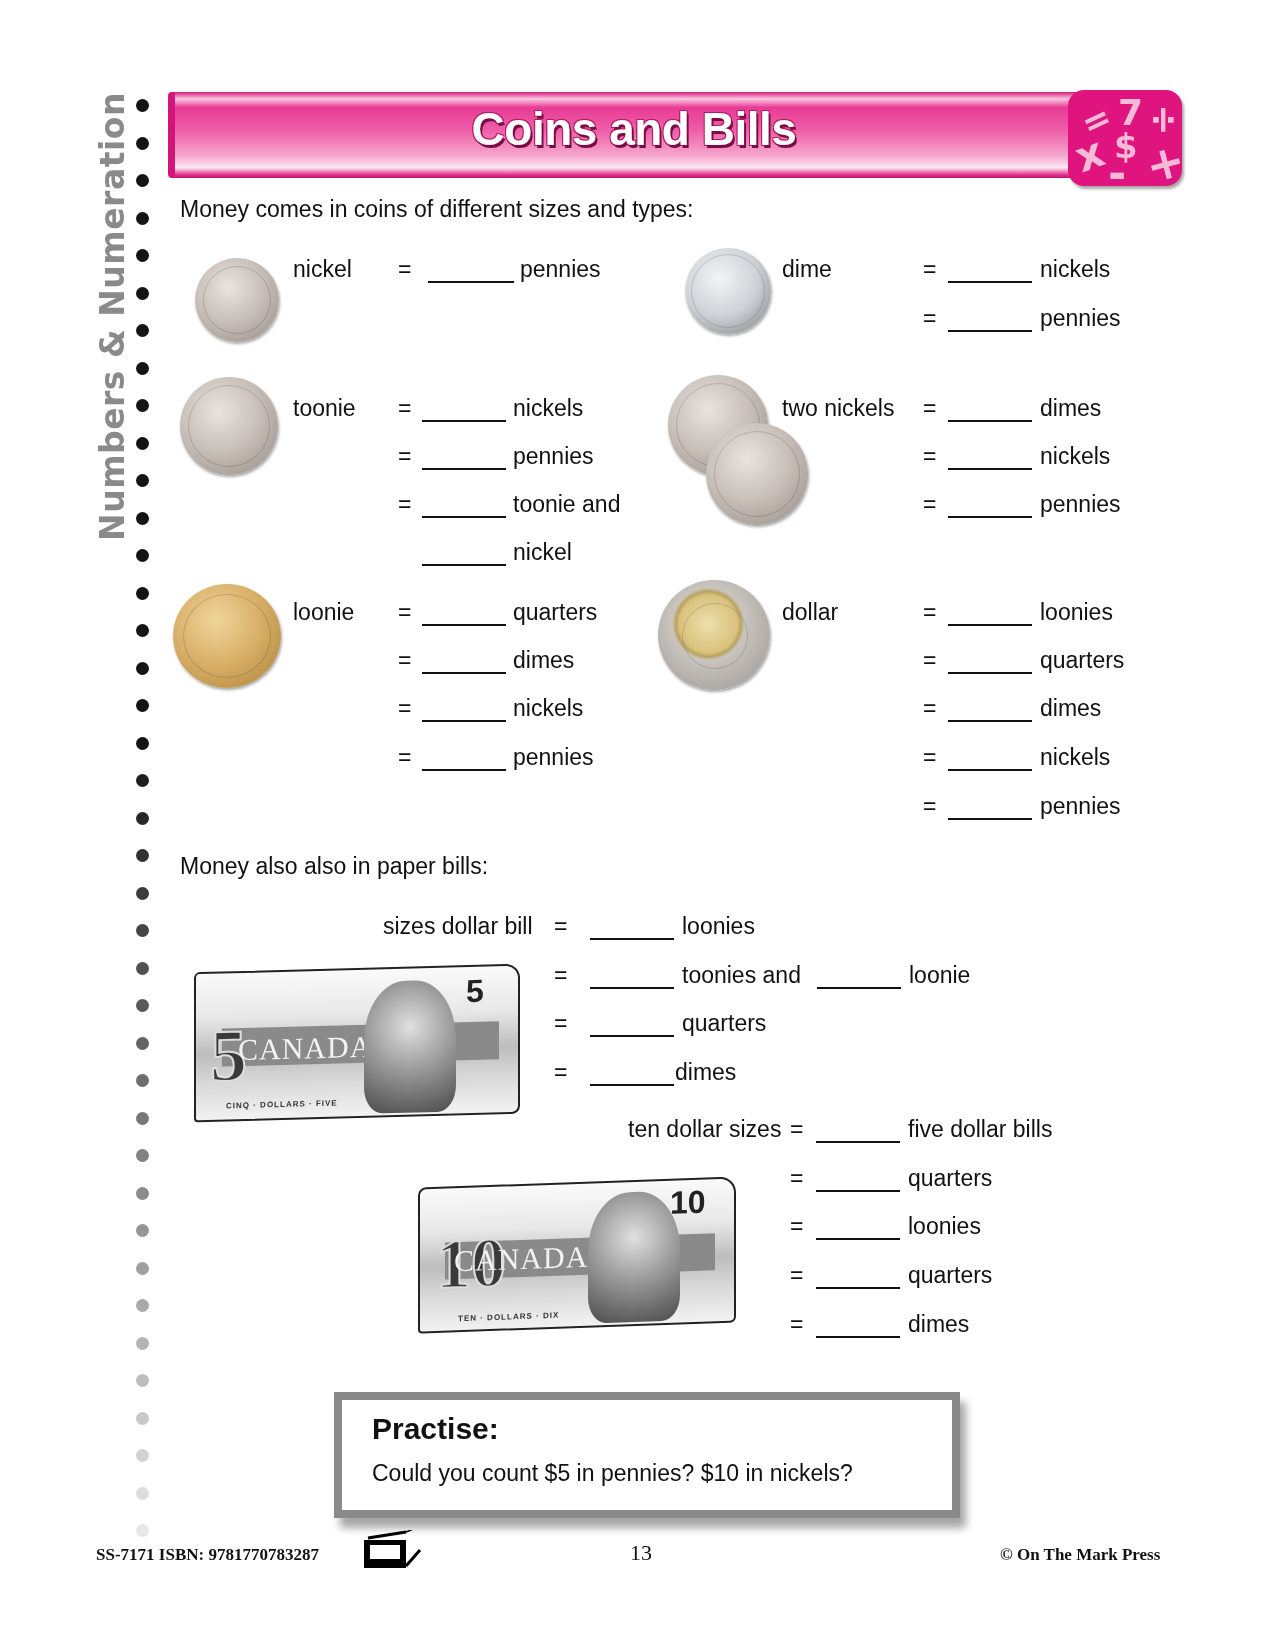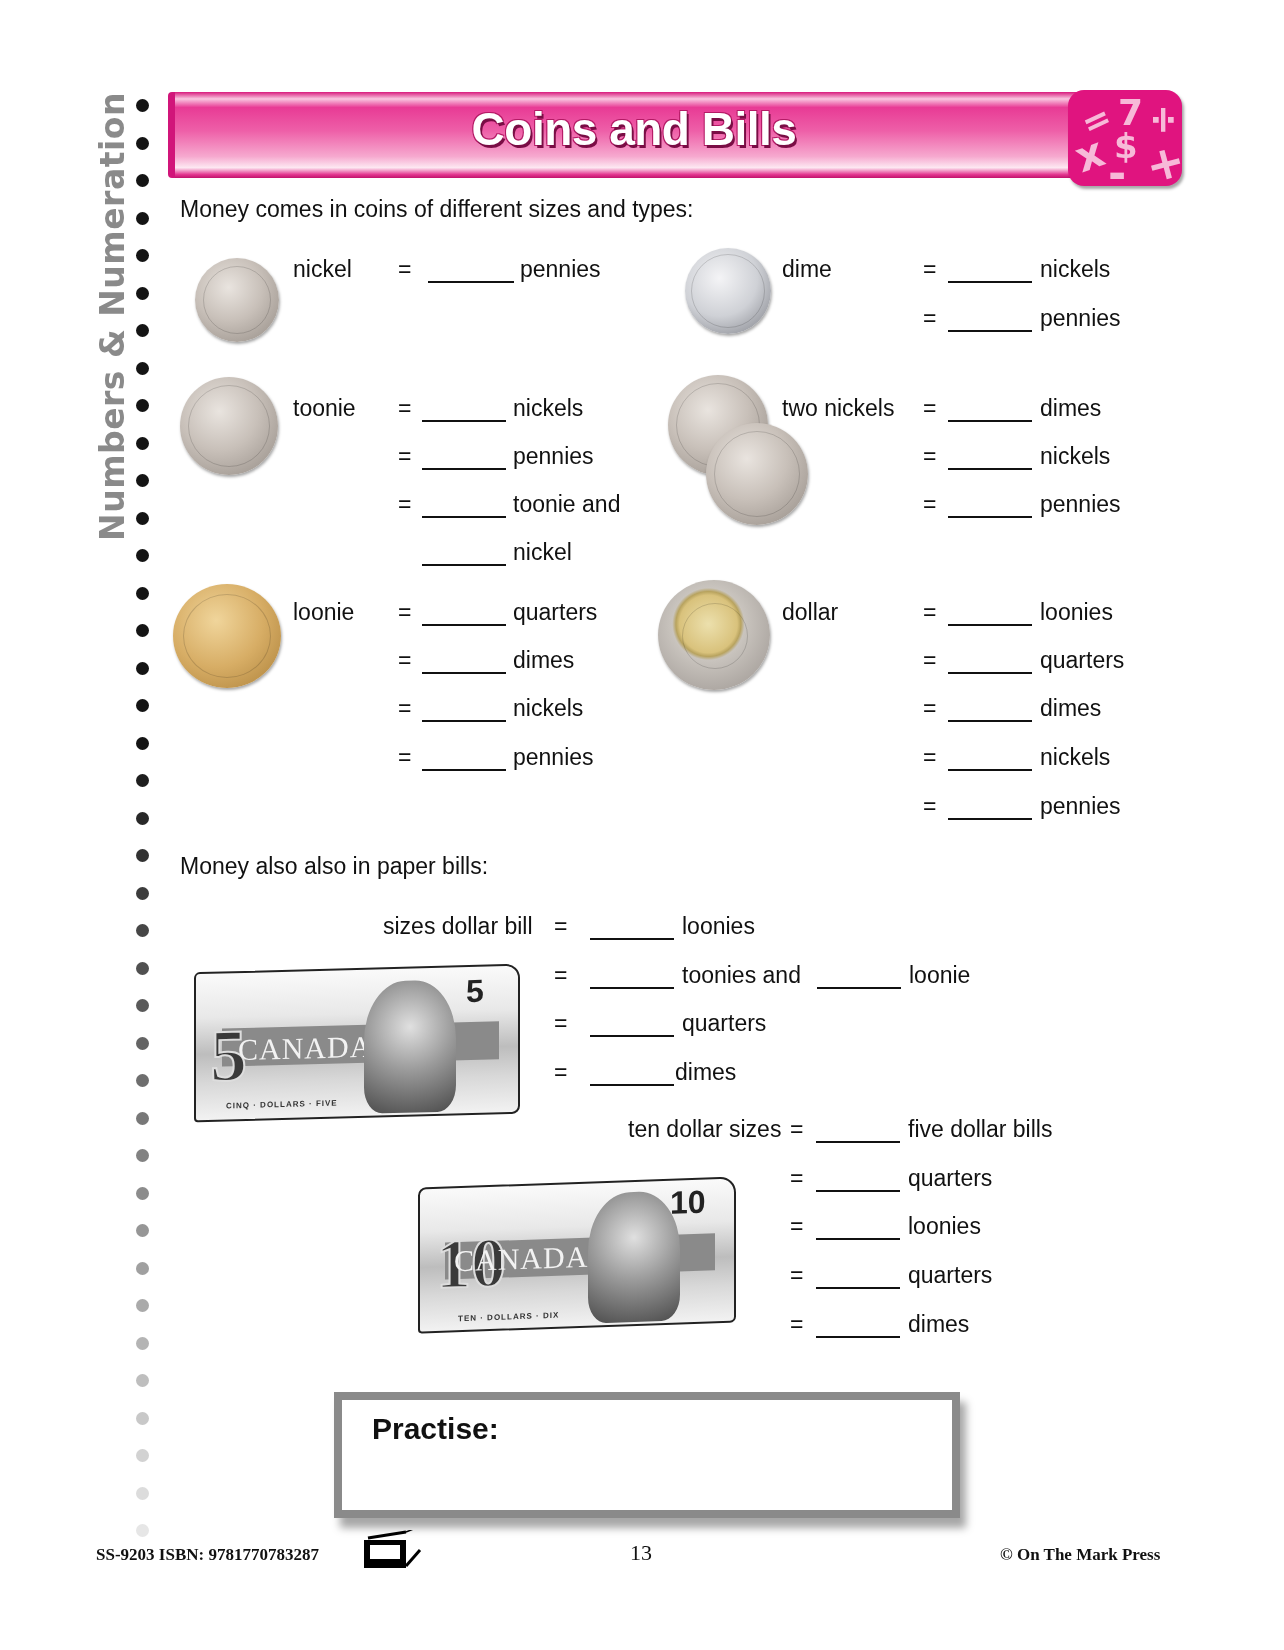--- a/index.html
+++ b/index.html
@@ -248,23 +248,24 @@
   <div class="band"></div>
   <div class="big-denom" style="left:16px;top:36px;font-size:70px;">10</div>
   <div class="canada" style="left:34px;top:56px;">CANADA</div>
   <div class="portrait" style="left:168px;top:10px;width:92px;height:130px;"></div>
   <div class="denom" style="left:250px;top:4px;">10</div>
   <div class="footer-txt" style="left:38px;top:126px;">TEN · DOLLARS · DIX</div>
 </div>
 
 <div class="practise">
   <div class="practise-title">Practise:</div>
-</div>
-
-<div class="foot" style="left:96px;top:1545px;">SS-9203  ISBN: 9781770783287</div>
+  <div class="practise-body">Could you count $5 in pennies? $10 in nickels?</div>
+</div>
+
+<div class="foot" style="left:96px;top:1545px;">SS-7171  ISBN: 9781770783287</div>
 <div style="position:absolute;left:362px;top:1530px;width:70px;height:40px;">
   <svg width="70" height="40" viewBox="0 0 70 40">
     <rect x="2" y="10" width="42" height="28" fill="#000"></rect>
     <rect x="8" y="15" width="30" height="14" fill="#fff"></rect>
     <line x1="6" y1="8" x2="44" y2="2" stroke="#000" stroke-width="3"></line>
     <line x1="44" y1="2" x2="54" y2="-2" stroke="#000" stroke-width="1.5"></line>
     <line x1="44" y1="36" x2="58" y2="20" stroke="#000" stroke-width="3"></line>
   </svg>
 </div>
 <div class="foot" style="left:630px;top:1540px;font-weight:normal;font-size:22px;">13</div>

